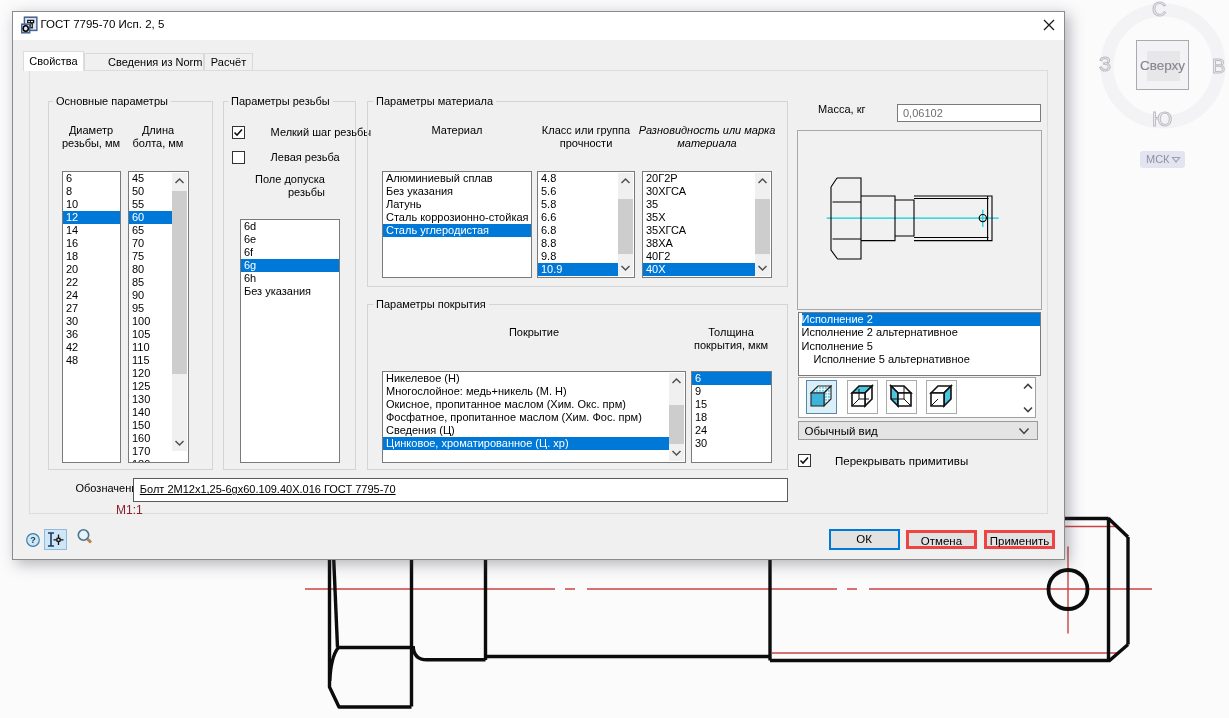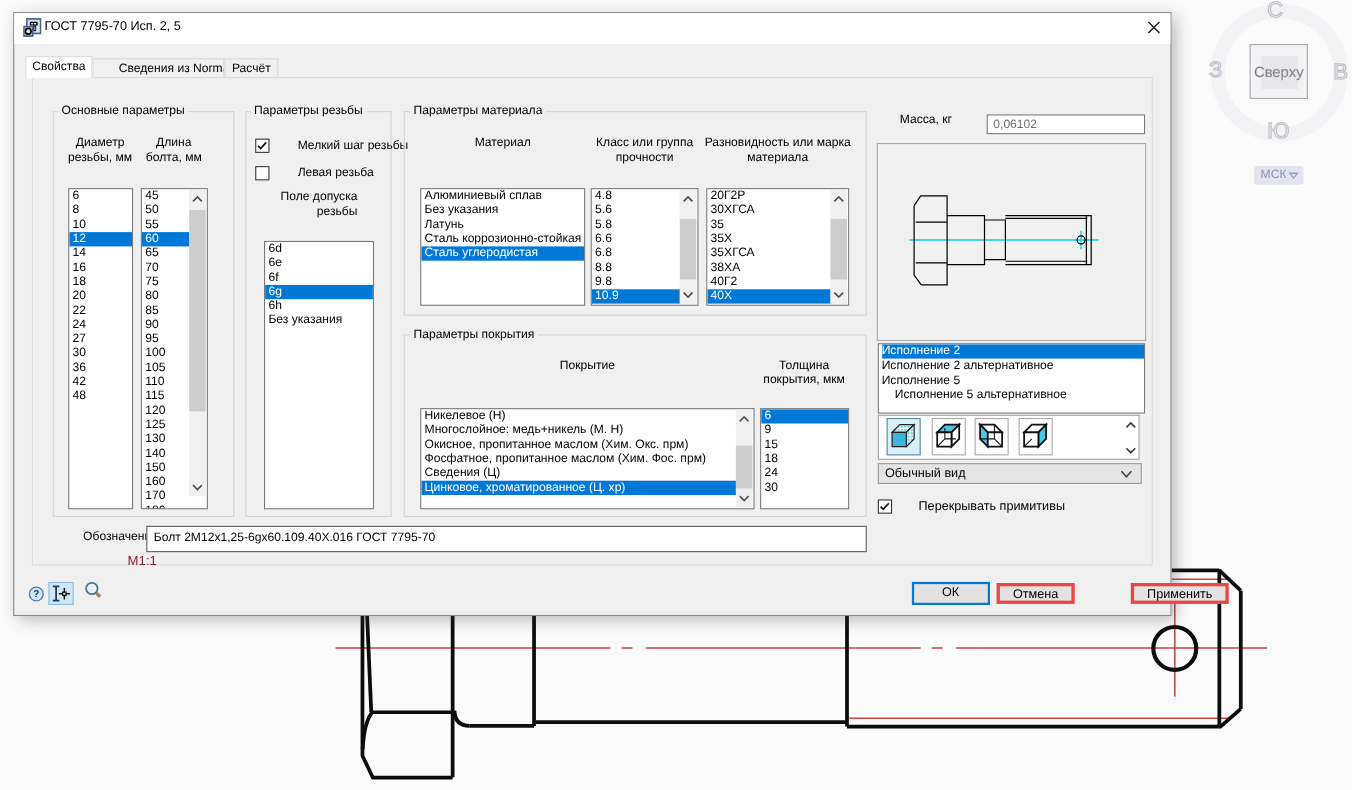--- a/index.html
+++ b/index.html
@@ -203,21 +203,21 @@
         <div class="li">6f</div>
       <div class="li sel">6g</div>
         <div class="li">6h</div>
         <div class="li">Без указания</div>
     </div>
 
     <div class="grp" style="left:355px; top:90px; width:421px; height:186px;"></div>
     <div class="grplbl" style="left:361px; top:84px;">Параметры материала</div>
     <div class="lblc" style="left:445px; top:113px;">Материал</div>
     <div class="lblc" style="left:574px; top:113px;">Класс или группа<br>прочности</div>
-    <div class="lblc" style="left:695px; top:113px;">Разновидность или марка<br>материала</div>
+    <div class="lblc" style="left:695px; top:113px;font-style:italic;">Разновидность или марка<br>материала</div>
     <div class="list" style="left:370px; top:160px; width:150px; height:107px;">
       <div class="li">Алюминиевый сплав</div>
       <div class="li">Без указания</div>
       <div class="li">Латунь</div>
       <div class="li">Сталь коррозионно-стойкая</div>
       <div class="li sel">Сталь углеродистая</div>
     </div>
     <div class="list" style="left:525px; top:160px; width:98px; height:107px;">
       <div class="li">4.8</div>
         <div class="li">5.6</div>
@@ -385,21 +385,21 @@
     </div>
 
     <div class="cb" style="left:786px; top:442.5px;">
       <svg width="11" height="11">
           <path d="M1.5,5.5 L4,8 L9,2.5" fill="none" stroke="#111" stroke-width="1.6"></path>
         </svg>
     </div>
     <div class="lbl" style="left:803px; top:443.5px; font-size:11.5px;">Перекрывать примитивы</div>
 
     <div class="lbl" style="left:43.5px; top:471px;">Обозначение:</div>
-    <div class="input" style="left:120.8px; top:467.3px; width:655px; height:23.5px; border-color:#5a5a5a; line-height:21px; padding-left:6px;">Болт 2М12х1,25-6gх60.109.40Х.016 ГОСТ 7795-70</div>
+    <div class="input" style="left:120.8px; top:467.3px; width:655px; height:23.5px; border-color:#5a5a5a; line-height:21px; padding-left:6px;text-decoration:underline;">Болт 2М12х1,25-6gх60.109.40Х.016 ГОСТ 7795-70</div>
 
     <svg class="d" style="left:14px; top:522px;" width="14" height="14" viewBox="0 0 14 14">
       <circle cx="7" cy="7" r="6.3" fill="#cfe7f5" stroke="#3a7fae" stroke-width="1.2"></circle>
       <text x="7" y="10" text-anchor="middle" font-size="9" font-weight="bold" fill="#123a56" font-family="Liberation Sans">?</text>
     </svg>
     <div class="d" style="left:32.3px; top:517.9px; width:23px; height:21px; background:#cfe6f7; border:1px solid #90bcdc;">
       <svg width="21" height="19" viewBox="0 0 21 19">
         <g stroke="#1c3c64" stroke-width="1.6" fill="none">
           <path d="M3,3 H9 M3,16 H9 M6,3 V16"></path>
         </g>
@@ -410,15 +410,15 @@
       </svg>
     </div>
     <svg class="d" style="left:64px; top:517px;" width="18" height="18" viewBox="0 0 18 18">
       <circle cx="7.5" cy="7" r="5.2" fill="#e8f2f8" stroke="#47758e" stroke-width="1.6"></circle>
       <path d="M11.5,11 L15,14.5" stroke="#b5824a" stroke-width="3"></path>
     </svg>
     <div class="lbl" style="left:84px; top:492px; font-size:12px; color:#8b1e2d;">М1:1</div>
 
     <div class="btn" style="left:816.6px; top:518px; width:71px; height:21px; border:2px solid #0078d7; line-height:17px;">ОК</div>
     <div class="btn" style="left:894px; top:519px; width:71px; height:19px; line-height:17px;">Отмена</div>
-    <div class="btn" style="left:1016px; top:519px; width:89px; height:19px; line-height:17px;">Применить</div>
+    <div class="btn" style="left:972px; top:519px; width:71px; height:19px; line-height:17px;">Применить</div>
   </div>
 </div>
 
 </body></html>

